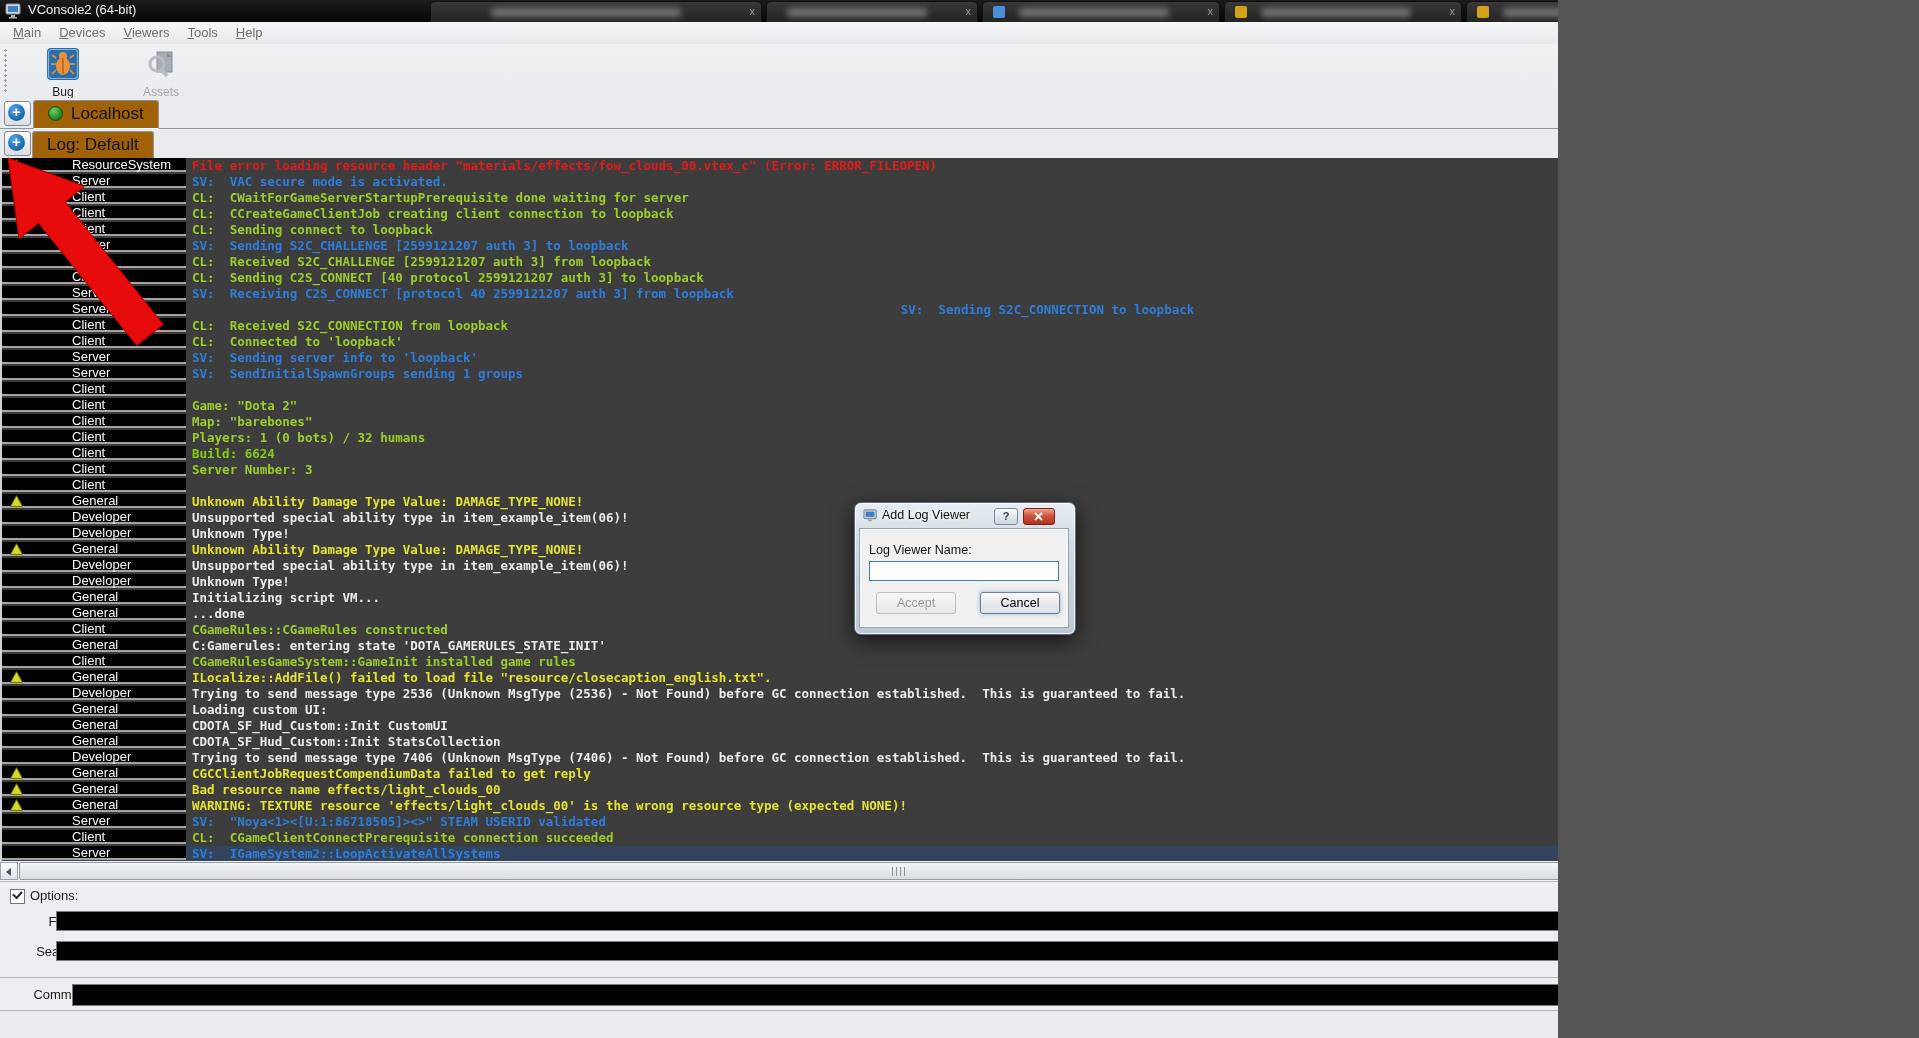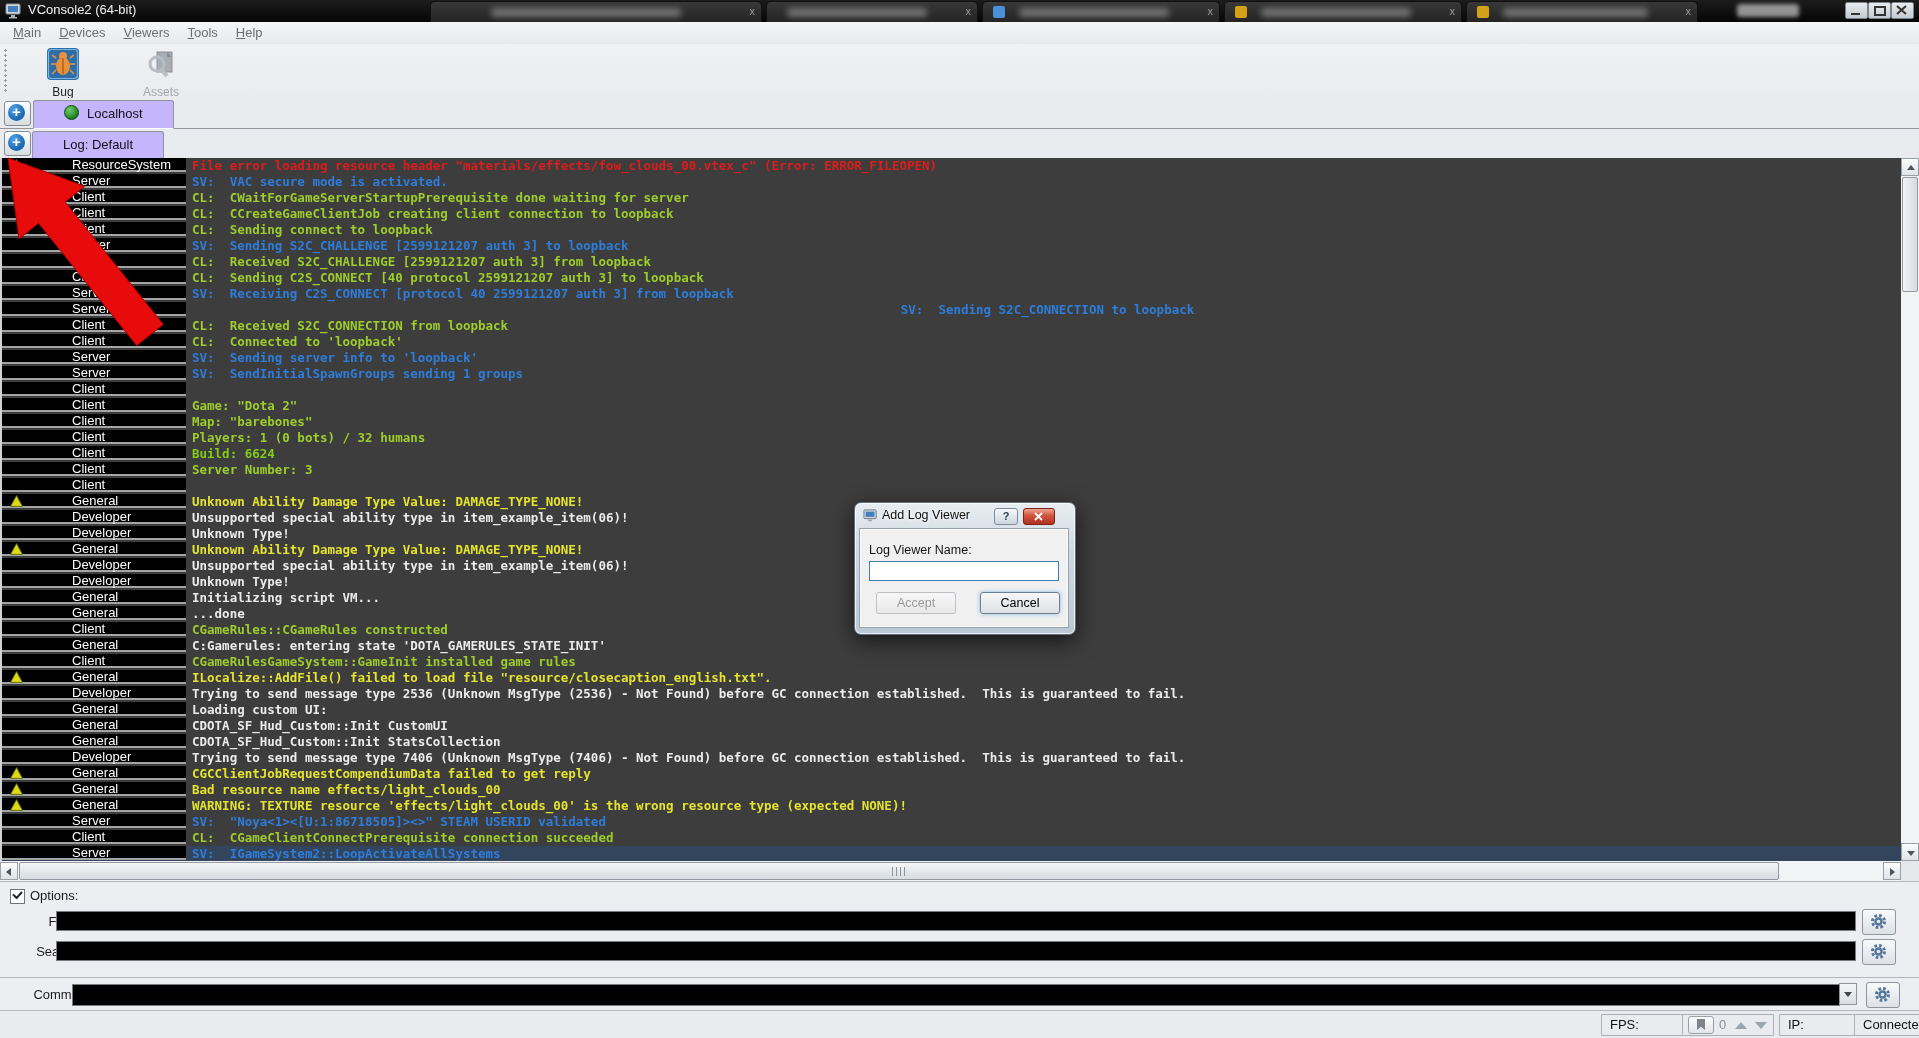--- a/index.html
+++ b/index.html
@@ -1,16 +1,16 @@
 <!DOCTYPE html>
 <html><head>
 <meta charset="utf-8">
 <style>
   html,body{margin:0;padding:0;background:#555;}
-  #app{position:relative;width:1919px;height:1038px;background:#ececef;overflow:hidden;
+  #app{position:relative;width:1558px;height:1038px;background:#ececef;overflow:hidden;
        font-family:"Liberation Sans",sans-serif;font-size:13px;color:#1a1a1a;}
 
   
   .titlebar{position:absolute;left:0;top:0;width:1919px;height:22px;
     background:linear-gradient(#1c1c1c,#060606);border-bottom:1px solid #000;}
   .app-icon{position:absolute;left:5px;top:3px;}
   .title-text{position:absolute;left:28px;top:2px;color:#f2f2f2;font-size:13px;}
   .btab{position:absolute;top:1px;height:20px;background:linear-gradient(#383838,#242424);
     border:1px solid #101010;border-bottom:none;border-radius:5px 5px 0 0;overflow:hidden;}
   .blurbar{position:absolute;top:6px;height:9px;background:#8a8a8a;border-radius:4px;
@@ -42,23 +42,23 @@
   .tbtn.disabled .tlabel{color:#a3a7ab;}
   .icon32{display:inline-block;width:32px;height:32px;}
 
   
   .tabstrip{position:absolute;left:0;width:1919px;background:#e9ebee;border-bottom:1px solid #8f959b;}
   .plusbtn{position:absolute;left:4px;top:3px;width:25px;height:23px;
     background:linear-gradient(#fcfdfe,#d9dde1);border:1px solid #868c93;border-radius:3px;}
   .pluscirc{position:absolute;left:3px;top:2px;width:17px;height:17px;border-radius:50%;
     background:radial-gradient(circle at 35% 30%,#4da0e8,#1a66ad 70%);color:#fff;
     font-size:15px;font-weight:bold;line-height:16px;text-align:center;}
-  .tab{position:absolute;top:2px;height:27px;background:#c4b5fd;border:1px solid #8f959b;
+  .tab{position:absolute;top:2px;height:27px;background:#a16207;border:1px solid #8f959b;
     border-bottom:1px solid #fdfdfd;border-radius:3px 3px 0 0;line-height:26px;
-    padding:0 30px;font-size:13px;color:#111;}
+    padding:0 14px;font-size:17px;color:#111;}
   .led{display:inline-block;width:13px;height:13px;border-radius:50%;vertical-align:-2px;
     background:radial-gradient(circle at 35% 30%,#6cd06c,#1c7a1c 75%);border:1px solid #0d4d0d;margin-right:8px;}
 
   
   .logwrap{position:absolute;left:0;top:158px;width:1901px;height:703px;background:#3d3d3d;
     border-left:2px solid #cfd3d7;}
   .lrow{position:relative;height:16px;}
   .lchan{position:absolute;left:0;top:0;width:184px;height:14px;background:#000;
     border-bottom:2px solid #a4a4a4;color:#fff;font-size:13px;line-height:14px;
     padding-left:70px;box-sizing:border-box;white-space:nowrap;}

